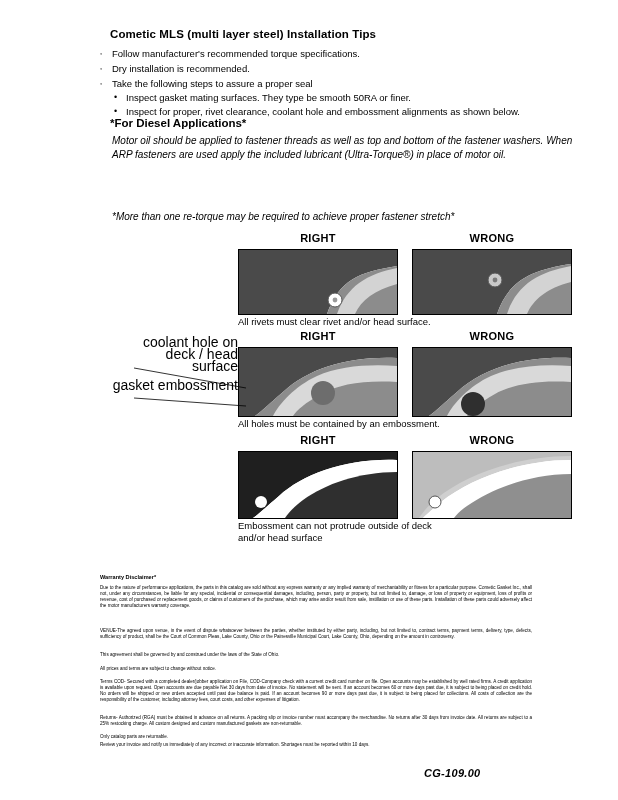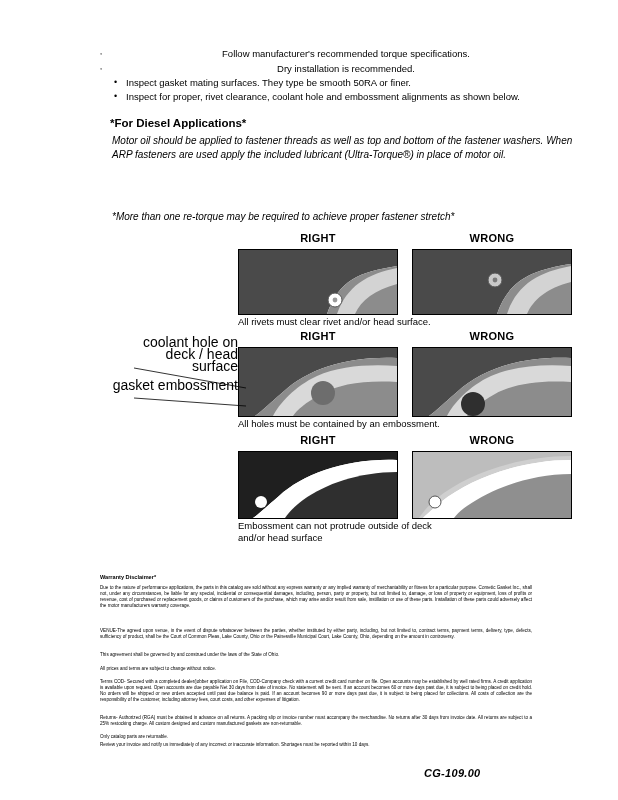--- a/index.html
+++ b/index.html
@@ -2,21 +2,21 @@
 <html><head>
 <meta charset="utf-8">
 <style>
   html,body{margin:0;padding:0;background:#ffffff;}
   body{width:618px;height:800px;font-family:"Liberation Sans",sans-serif;color:#000;}
   .page{position:relative;width:618px;height:800px;overflow:hidden;}
 
   .title{position:absolute;left:110px;top:28px;font-size:11.5px;font-weight:bold;letter-spacing:.1px;}
 
   .bullets{position:absolute;left:100px;top:46px;width:480px;}
-  .b1{font-size:9.5px;line-height:15px;padding-left:12px;position:relative;text-align:center;}
+  .b1{font-size:9.5px;line-height:15px;padding-left:12px;position:relative;}
   .b1 .mk{position:absolute;left:0;top:0px;font-size:7px;}
   .b2{font-size:9.5px;line-height:14px;padding-left:26px;position:relative;}
   .b2 .mk{position:absolute;left:14px;top:-1px;font-size:9px;}
 
   .dieselhead{position:absolute;left:110px;top:117px;font-size:11.5px;font-weight:bold;text-align:center;}
   .para{position:absolute;left:112px;font-size:10px;line-height:13.6px;width:470px;font-style:italic;}
   .p1{top:134px;}
   .p2{top:165px;}
   .p3{top:210px;}
 
@@ -33,29 +33,34 @@
   .warrtitle{position:absolute;left:100px;top:574px;font-size:5.6px;font-weight:bold;}
   .warr{position:absolute;left:100px;width:432px;font-size:4.6px;line-height:6.1px;color:#000;text-align:justify;}
 
   .docnum{position:absolute;left:424px;top:767px;font-size:11px;font-weight:bold;letter-spacing:.3px;font-style:italic;}
 </style>
 </head>
 <body>
 
 <div class="page">
 
+  <div class="title">Cometic MLS (multi layer steel) Installation Tips</div>
 
   <div class="bullets">
     <div class="b1">
       <span class="mk">◦</span>
       <span>Follow manufacturer's recommended torque specifications.</span>
     </div>
     <div class="b1">
       <span class="mk">◦</span>
       <span>Dry installation is recommended.</span>
+    </div>
+    <div class="b1">
+      <span class="mk">◦</span>
+      <span>Take the following steps to assure a proper seal</span>
     </div>
     <div class="b2">
       <span class="mk">•</span>
       <span>Inspect gasket mating surfaces.  They type be smooth 50RA or finer.</span>
     </div>
     <div class="b2">
       <span class="mk">•</span>
       <span>Inspect for proper, rivet clearance, coolant hole and embossment alignments as shown below.</span>
     </div>
   </div>

